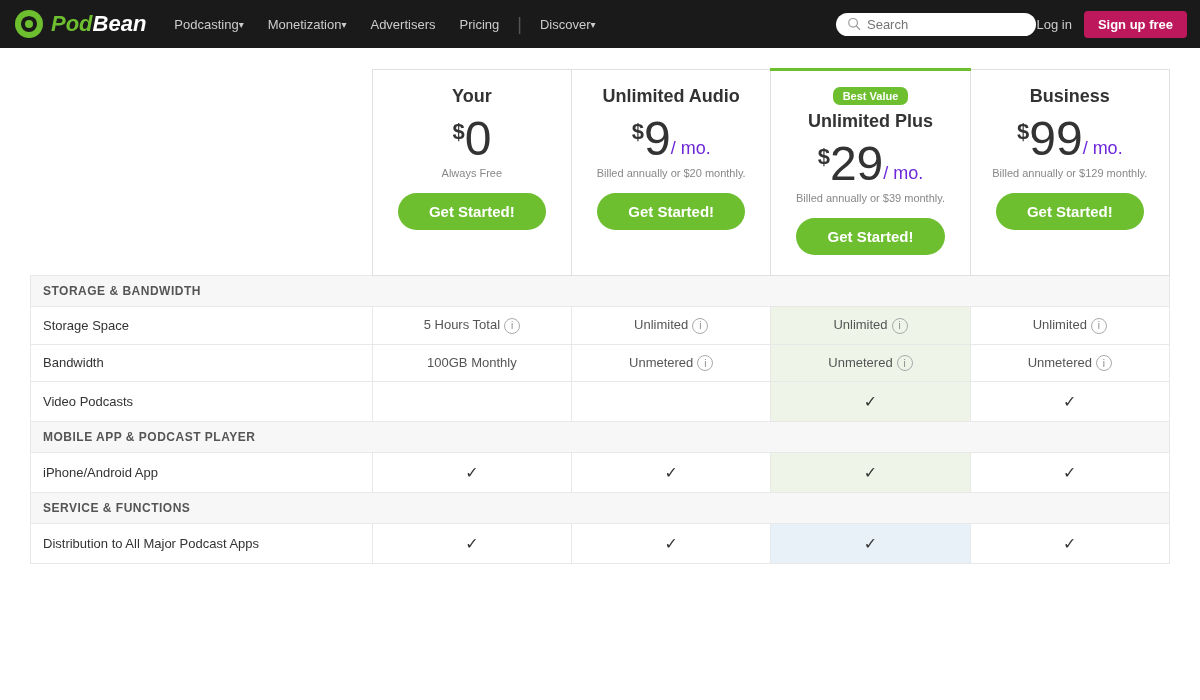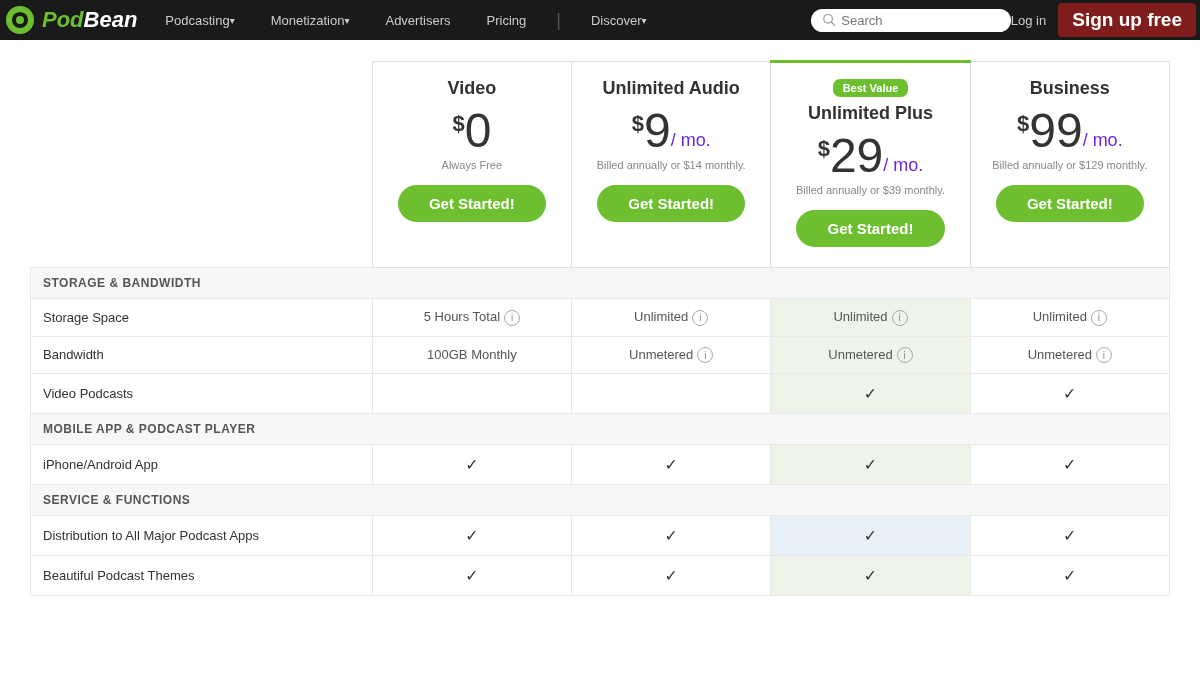--- a/index.html
+++ b/index.html
@@ -3,39 +3,39 @@
   <meta charset="utf-8">
   <style>
     * { box-sizing: border-box; margin: 0; padding: 0; }
     body { font-family: -apple-system, BlinkMacSystemFont, 'Segoe UI', Arial, sans-serif; font-size: 14px; color: #333; background: #fff; }
 
     
     nav {
       background: #1a1a1a;
       display: flex;
       align-items: center;
-      padding: 0 4px;
-      height: 40px;
+      padding: 0 13px;
+      height: 48px;
       gap: 0;
       justify-content: center;
     }
     .nav-logo {
       display: flex;
       align-items: center;
       gap: 6px;
       margin-right: 16px;
     }
     .logo-icon {
       width: 32px;
       height: 32px;
     }
     .nav-items {
       display: flex;
       align-items: center;
-      gap: 12px;
+      gap: 0;
       flex: 1;
     }
     .nav-item {
       color: #ccc;
       font-size: 13px;
       padding: 0 12px;
       height: 44px;
       display: flex;
       align-items: center;
       cursor: pointer;
@@ -71,26 +71,26 @@
       align-items: center;
       gap: 12px;
       margin-left: auto;
     }
     .nav-login {
       color: #ccc;
       font-size: 13px;
       cursor: pointer;
     }
     .nav-signup {
-      background: #7f1d1d;
+      background: #be185d;
       color: #fff;
       border: none;
       border-radius: 4px;
       padding: 6px 14px;
-      font-size: 19px;
+      font-size: 13px;
       font-weight: 600;
       cursor: pointer;
     }
 
     
     .pricing-container {
       padding: 20px 30px;
       overflow-x: auto;
     }
     table {
@@ -264,38 +264,38 @@
       <col class="plan-col">
       <col class="plan-col">
       <col class="plan-col">
       <col class="plan-col">
     </colgroup>
     <thead>
       <tr>
         <td style="border:none;"></td>
 
         <td class="plan-header">
-          <div class="plan-name">Video</div>
+          <div class="plan-name">Your</div>
           <div class="plan-price">
             <span class="price-dollar">$</span>
             <span class="price-amount">0</span>
             <span class="price-per"></span>
           </div>
           <div class="price-note">Always Free</div>
           <button class="get-started-btn">Get Started!</button>
         </td>
 
         <td class="plan-header">
           <div class="plan-name">Unlimited Audio</div>
           <div class="plan-price">
             <span class="price-dollar">$</span>
             <span class="price-amount">9</span>
             <span class="price-per">/ mo.</span>
           </div>
-          <div class="price-note">Billed annually or $14 monthly.</div>
+          <div class="price-note">Billed annually or $20 monthly.</div>
           <button class="get-started-btn">Get Started!</button>
         </td>
 
         <td class="plan-header highlighted">
           <div><span class="best-value-badge">Best Value</span></div>
           <div class="plan-name">Unlimited Plus</div>
           <div class="plan-price">
             <span class="price-dollar">$</span>
             <span class="price-amount">29</span>
             <span class="price-per">/ mo.</span>
@@ -354,22 +354,15 @@
         <tr class="section-header">
           <td colspan="5">SERVICE &amp; FUNCTIONS</td>
         </tr>
         <tr class="highlighted-row">
           <td class="feature-cell">Distribution to All Major Podcast Apps</td>
           <td class="value-cell"><span class="checkmark">✓</span></td>
           <td class="value-cell"><span class="checkmark">✓</span></td>
           <td class="value-cell highlighted-col"><span class="checkmark">✓</span></td>
           <td class="value-cell"><span class="checkmark">✓</span></td>
         </tr>
-        <tr>
-          <td class="feature-cell">Beautiful Podcast Themes</td>
-          <td class="value-cell"><span class="checkmark">✓</span></td>
-          <td class="value-cell"><span class="checkmark">✓</span></td>
-          <td class="value-cell highlighted-col"><span class="checkmark">✓</span></td>
-          <td class="value-cell"><span class="checkmark">✓</span></td>
-        </tr>
       </tbody>
   </table>
 </div>
 
 </body></html>

